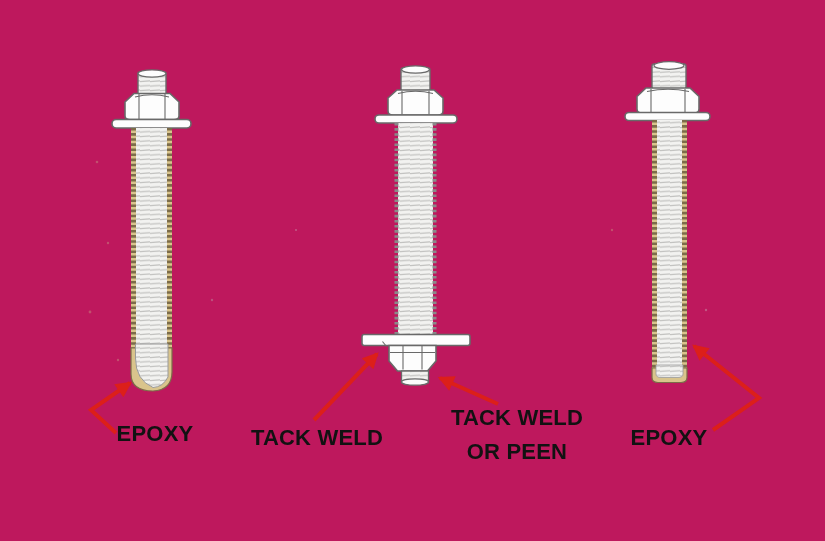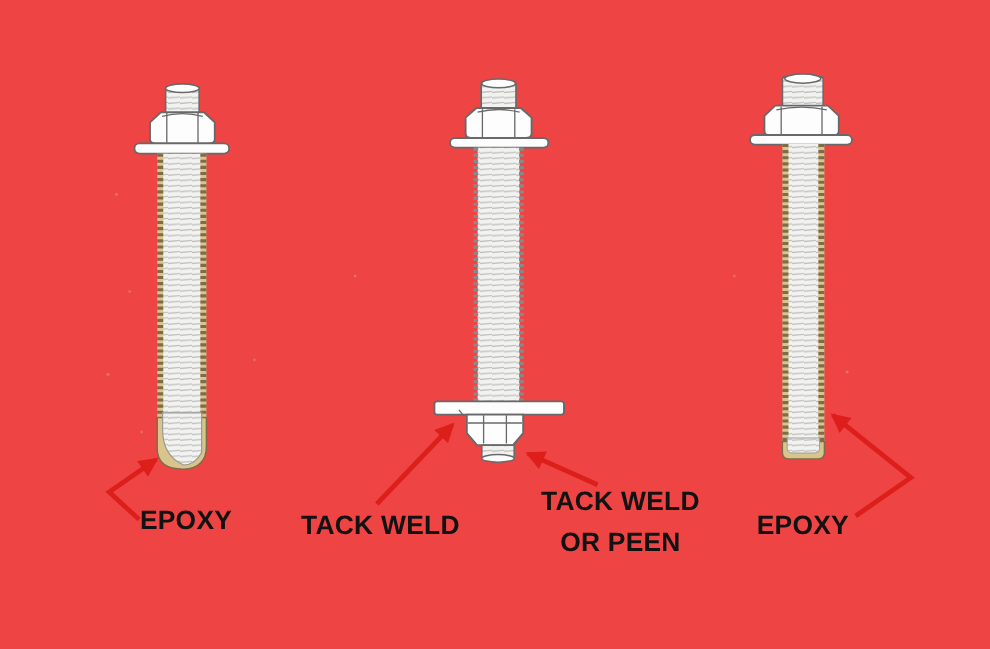--- a/index.html
+++ b/index.html
@@ -1,19 +1,19 @@
 <!DOCTYPE html>
 <html style="--arrow-red: #dc1f1a; --epoxy-tan: #d9c48c; --epoxy-dark: #7c6c49; --line-gray: #696969; --text-black: #121212;"><head>
 <meta charset="utf-8">
 <style>
   html,body{margin:0;padding:0;background:#ffffff;}
   .canvas{
     position:relative;
     width:825px;height:541px;
-    background:#ef4444;
+    background:#be185d;
     font-family:"Liberation Sans",sans-serif;
     overflow:hidden;
   }
   svg{display:block;}
   text.diagram-label{
     font-family:"Liberation Sans",sans-serif;
     font-weight:bold;
     font-size:22px;
     fill:var(--text-black,#121212);
     text-anchor:middle;

